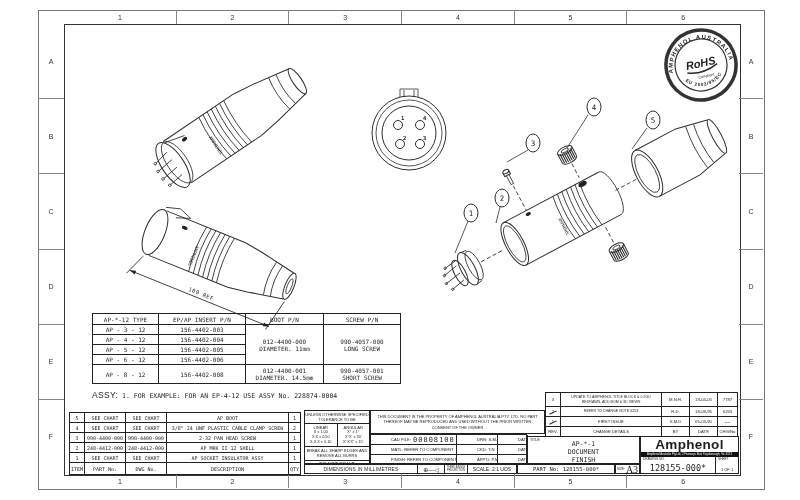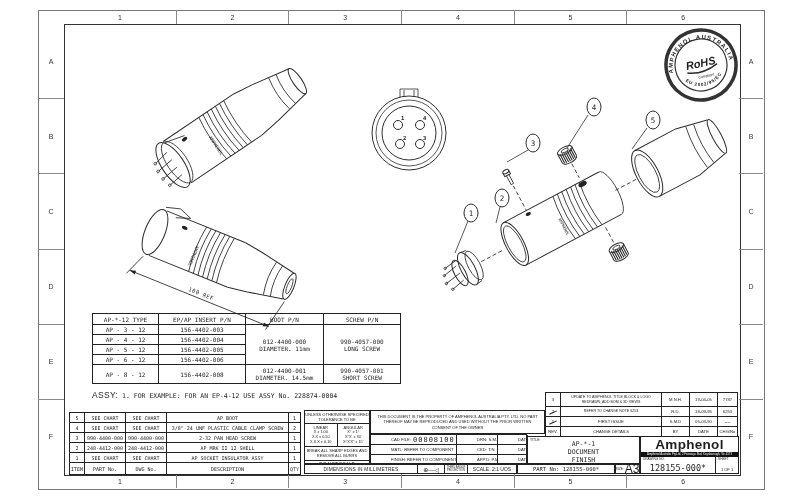--- a/index.html
+++ b/index.html
@@ -64,21 +64,21 @@
       grid-template-columns:86px 41px 30px;grid-auto-rows:10px;border:1px solid #222;box-sizing:border-box;background:#fff;}
   .ig>div{border-right:1px solid #222;border-bottom:1px solid #222;display:flex;align-items:center;
           padding-left:20px;font-size:4.2px;white-space:nowrap;overflow:hidden;}
   .ig .cadnum{font:7px "DejaVu Sans Mono",monospace;letter-spacing:1px;margin-left:2px;}
   .titlebox{left:527px;top:436px;width:113px;height:28px;position:absolute;}
   .titlebox .tl{position:absolute;left:2px;top:1px;font-size:3.5px;}
   .titlebox .tlines{padding-top:3px;text-align:center;font:6.5px "DejaVu Sans Mono",monospace;line-height:1.25;}
   .partrow{left:517px;top:464px;width:98px;height:10px;display:flex;align-items:center;justify-content:center;
            font:5.5px "DejaVu Sans Mono",monospace;white-space:nowrap;}
   .sizecell{left:615px;top:464px;width:25px;height:10px;display:flex;align-items:center;justify-content:center;gap:1px;}
-  .sizecell .slbl{font-size:3.2px;} .sizecell .sval{font-size:12px;font-family:Liberation Sans, sans-serif;}
+  .sizecell .slbl{font-size:3.2px;} .sizecell .sval{font-size:10px;font-family:Liberation Serif, serif;}
   .logo{left:640px;top:436px;width:99px;height:38px;border-width:1.5px;}
   .logo .brand{height:15px;text-align:center;font-size:13.5px;font-weight:bold;letter-spacing:.3px;line-height:15px;}
   .logo .addr{height:5px;background:#111;color:#fff;font-size:2.8px;line-height:5px;text-align:center;white-space:nowrap;overflow:hidden;}
   .logo .dwgrow{height:16.5px;display:flex;}
   .logo .dleft{flex:1;position:relative;border-right:1px solid #222;}
   .logo .dlbl{position:absolute;left:2px;top:0;font-size:3.2px;}
   .logo .dno{position:absolute;left:0;right:0;bottom:1px;text-align:center;font:8.5px "DejaVu Sans Mono",monospace;}
   .logo .dsheet{width:22px;position:relative;}
   .logo .shlbl{position:absolute;left:2px;top:0;font-size:3.2px;}
   .logo .shval{position:absolute;left:0;right:0;bottom:2px;text-align:center;font-size:4px;}

